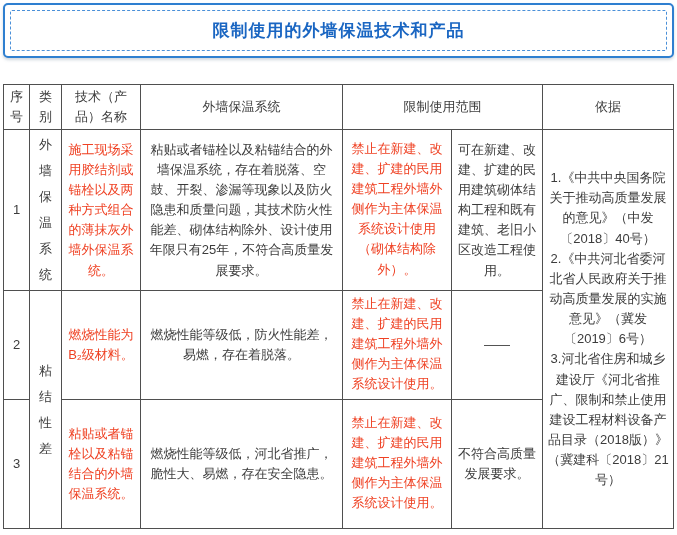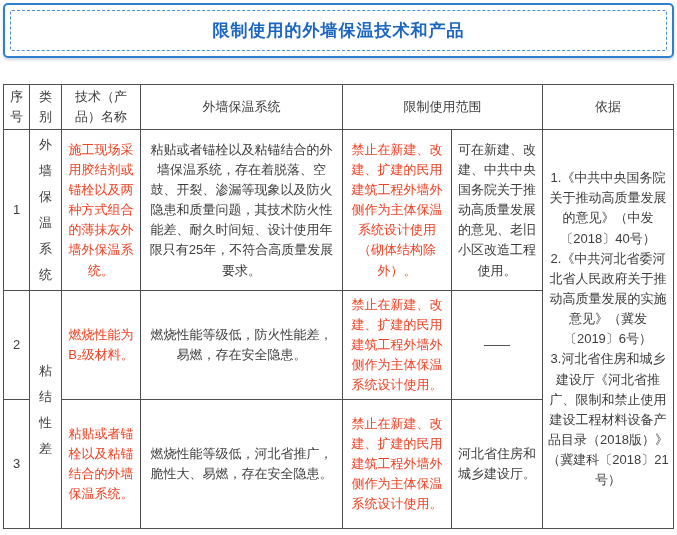--- a/index.html
+++ b/index.html
@@ -51,21 +51,21 @@
   }
   table.grid th { font-weight: normal; font-size: 13px; color: #3c3c3c; }
 
   tr.hrow  { height: 44px; }
   tr.row1  { height: 161px; }
   tr.row2  { height: 109px; }
   tr.row3  { height: 129px; }
 
   td.red { color: #ef4123; }
   td.name-cell { padding: 2px 9px; }
-  td.scope-banned { padding: 2px 7px; }
+  td.scope-banned { padding: 2px 7px; font-family: Liberation Mono, monospace; }
   td.reason-cell { padding: 2px 5px; }
 
   .vert {
     width: 1em; margin: 0 auto;
     word-break: break-all;
     line-height: 2.0;
   }
   td.basis-cell {
     white-space: pre-line;
     line-height: 1.6;
@@ -100,40 +100,40 @@
       <th colspan="2">限制使用范围</th>
       <th>依据</th>
     </tr>
 
     <tr class="row1">
       <td>1</td>
       <td>
         <div class="vert">外墙保温系统</div>
       </td>
       <td class="red name-cell">施工现场采用胶结剂或锚栓以及两种方式组合的薄抹灰外墙外保温系统。</td>
-      <td class="reason-cell">粘贴或者锚栓以及粘锚结合的外墙保温系统，存在着脱落、空鼓、开裂、渗漏等现象以及防火隐患和质量问题，其技术防火性能差、耐久时间短、设计使用年限只有25年，不符合高质量发展要求。</td>
+      <td class="reason-cell">粘贴或者锚栓以及粘锚结合的外墙保温系统，存在着脱落、空鼓、开裂、渗漏等现象以及防火隐患和质量问题，其技术防火性能差、砌体结构除外、设计使用年限只有25年，不符合高质量发展要求。</td>
       <td class="red scope-banned">禁止在新建、改建、扩建的民用建筑工程外墙外侧作为主体保温系统设计使用（砌体结构除外）。</td>
-      <td>可在新建、改建、中共中央国务院关于推动高质量发展的意见、老旧小区改造工程使用。</td>
+      <td>可在新建、改建、扩建的民用建筑砌体结构工程和既有建筑、老旧小区改造工程使用。</td>
       <td rowspan="3" class="basis-cell">1.《中共中央国务院关于推动高质量发展的意见》（中发〔2018〕40号）
 2.《中共河北省委河北省人民政府关于推动高质量发展的实施意见》（冀发〔2019〕6号）
 3.河北省住房和城乡建设厅《河北省推广、限制和禁止使用建设工程材料设备产品目录（2018版）》（冀建科〔2018〕21号）</td>
     </tr>
 
     <tr class="row2">
       <td>2</td>
       <td rowspan="2">
         <div class="vert">粘结性差</div>
       </td>
       <td class="red name-cell">燃烧性能为B₂级材料。</td>
-      <td class="reason-cell">燃烧性能等级低，防火性能差，易燃，存在安全隐患。</td>
+      <td class="reason-cell">燃烧性能等级低，防火性能差，易燃，存在着脱落。</td>
       <td class="red scope-banned">禁止在新建、改建、扩建的民用建筑工程外墙外侧作为主体保温系统设计使用。</td>
       <td>——</td>
     </tr>
 
     <tr class="row3">
       <td>3</td>
       <td class="red name-cell">粘贴或者锚栓以及粘锚结合的外墙保温系统。</td>
       <td class="reason-cell">燃烧性能等级低，河北省推广，脆性大、易燃，存在安全隐患。</td>
       <td class="red scope-banned">禁止在新建、改建、扩建的民用建筑工程外墙外侧作为主体保温系统设计使用。</td>
-      <td>河北省住房和城乡建设厅。</td>
+      <td>不符合高质量发展要求。</td>
     </tr>
   </tbody>
 </table>
 
 </body></html>

